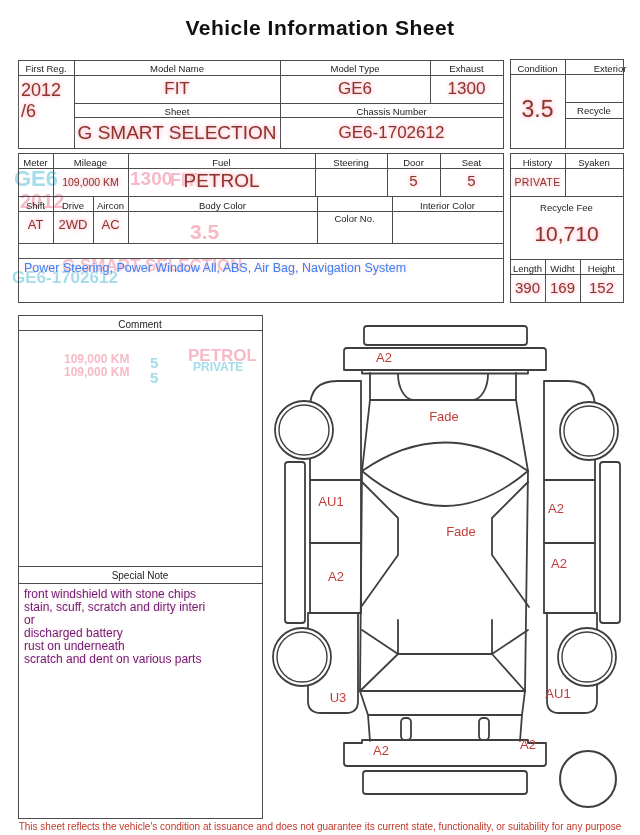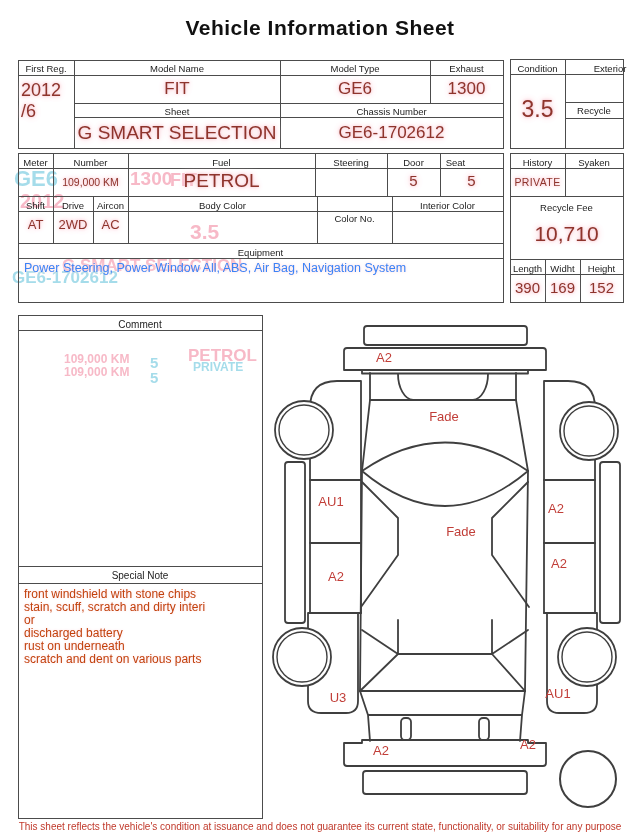--- a/index.html
+++ b/index.html
@@ -7,21 +7,21 @@
          font-family:"Liberation Sans",sans-serif;text-decoration:underline;}
   .title{position:absolute;left:0;top:16px;width:640px;text-align:center;
          font-size:21px;font-weight:600;color:#111;letter-spacing:.5px;}
   .ln{position:absolute;background:#4c4c4c;z-index:3;}
   .hdr{position:absolute;font-size:9.5px;color:#1c1c1c;text-align:center;z-index:4;line-height:13px;}
   .val{position:absolute;color:#8e342c;text-align:center;z-index:4;
        text-shadow:0 0 3px #f6bcc8,0 0 7px #f9d4dc,0 0 10px #fbe3e8;}
   .val.left{text-align:left;}
   .val2{position:absolute;color:#3b82f6;z-index:4;
         text-shadow:0 0 3px #fbd9df,0 0 8px #fde9ec;}
-  .note-line{font-size:12px;line-height:12.9px;color:#c2410c;
+  .note-line{font-size:12px;line-height:12.9px;color:#701a75;
              text-shadow:0 0 3px #fbd9df;}
   .footer{position:absolute;left:0;top:821px;width:640px;text-align:center;
           font-size:10px;color:#c0392b;z-index:4;}
   .wm{position:absolute;z-index:1;font-weight:700;white-space:nowrap;}
   .wm.pink{color:#f7b9c7;}
   .wm.cyan{color:#a5dcea;}
   #diagram{position:absolute;left:265px;top:310px;z-index:2;}
   #diagram .sk{stroke:#3f3f3f;stroke-width:1.8;fill:none;stroke-linejoin:round;stroke-linecap:round;}
   #diagram .wheel{stroke:#3f3f3f;fill:#ffffff;}
   .dlabel{font-family:"Liberation Sans",sans-serif;font-size:13px;fill:#c13e38;}
@@ -64,25 +64,25 @@
   <div class="val" style="left:280px;top:123px;width:223px;font-size:17px">GE6-1702612</div>
 
   <div class="hdr" style="left:510px;top:62px;width:55px">Condition</div>
   <div class="hdr" style="left:581px;top:62px;width:58px">Exterior</div>
   <div class="hdr" style="left:565px;top:104px;width:58px">Recycle</div>
   <div class="val" style="left:510px;top:96px;width:55px;font-size:23px">3.5</div>
   <div class="val" style="left:565px;top:80px;width:58px;font-size:12px"></div>
   <div class="val" style="left:565px;top:124px;width:58px;font-size:12px"></div>
 
   <div class="hdr" style="left:18px;top:156px;width:35px">Meter</div>
-  <div class="hdr" style="left:53px;top:156px;width:75px">Number</div>
+  <div class="hdr" style="left:53px;top:156px;width:75px">Mileage</div>
   <div class="hdr" style="left:128px;top:156px;width:187px">Fuel</div>
   <div class="hdr" style="left:315px;top:156px;width:72px">Steering</div>
   <div class="hdr" style="left:387px;top:156px;width:53px">Door</div>
-  <div class="hdr" style="left:424px;top:156px;width:63px">Seat</div>
+  <div class="hdr" style="left:440px;top:156px;width:63px">Seat</div>
 
   <div class="val" style="left:18px;top:175px;width:35px;font-size:11px"></div>
   <div class="val" style="left:53px;top:176px;width:75px;font-size:10.5px">109,000 KM</div>
   <div class="val" style="left:128px;top:170px;width:187px;font-size:19px">PETROL</div>
   <div class="val" style="left:315px;top:175px;width:72px;font-size:11px"></div>
   <div class="val" style="left:387px;top:172px;width:53px;font-size:15px">5</div>
   <div class="val" style="left:440px;top:172px;width:63px;font-size:15px">5</div>
 
   <div class="hdr" style="left:18px;top:199px;width:35px">Shift</div>
   <div class="hdr" style="left:53px;top:199px;width:40px">Drive</div>
@@ -90,21 +90,20 @@
   <div class="hdr" style="left:128px;top:199px;width:189px">Body Color</div>
   <div class="hdr" style="left:317px;top:212px;width:75px">Color No.</div>
   <div class="hdr" style="left:392px;top:199px;width:111px">Interior Color</div>
 
   <div class="val" style="left:18px;top:217px;width:35px;font-size:13px">AT</div>
   <div class="val" style="left:53px;top:217px;width:40px;font-size:13px">2WD</div>
   <div class="val" style="left:93px;top:217px;width:35px;font-size:13px">AC</div>
   <div class="val" style="left:317px;top:217px;width:75px;font-size:12px"></div>
   <div class="val" style="left:392px;top:217px;width:111px;font-size:12px"></div>
 
-  <div class="hdr" style="left:18px;top:246px;width:485px">Equipment</div>
   <div class="val2" style="left:24px;top:261px;width:474px;font-size:12.5px;text-align:left">Power Steering, Power Window  All, ABS, Air Bag, Navigation System</div>
 
   <div class="hdr" style="left:510px;top:156px;width:55px">History</div>
   <div class="hdr" style="left:565px;top:156px;width:58px">Syaken</div>
   <div class="val" style="left:510px;top:176px;width:55px;font-size:10.5px;letter-spacing:.4px">PRIVATE</div>
   <div class="val" style="left:565px;top:176px;width:58px;font-size:10.5px"></div>
   <div class="hdr" style="left:510px;top:201px;width:113px">Recycle Fee</div>
   <div class="val" style="left:510px;top:222px;width:113px;font-size:21px">10,710</div>
   <div class="hdr" style="left:510px;top:262px;width:35px">Length</div>
   <div class="hdr" style="left:545px;top:262px;width:35px">Widht</div>

